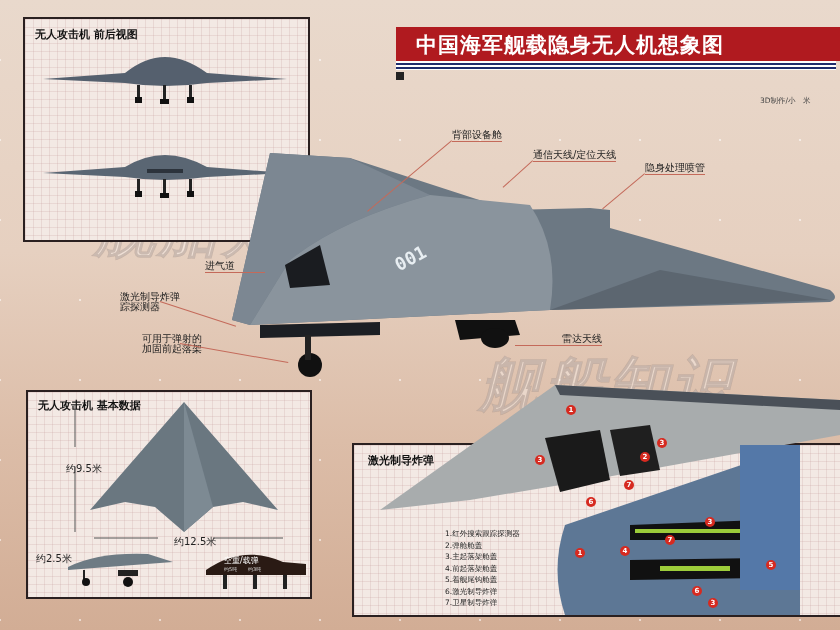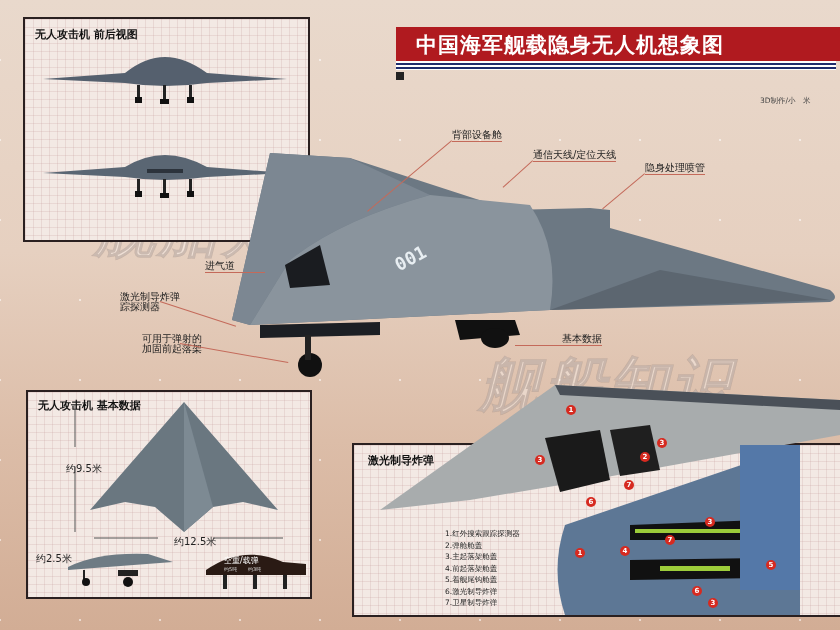--- a/index.html
+++ b/index.html
@@ -96,21 +96,21 @@
 <div class="callout" style="left:120px;top:292px;">
   <div>激光制导炸弹</div>
   <div>踪探测器</div>
 </div>
 <div class="leader" style="left:160px;top:301px;width:80px;transform:rotate(18deg);"></div>
 <div class="callout" style="left:142px;top:334px;">
   <div>可用于弹射的</div>
   <div>加固前起落架</div>
 </div>
 <div class="leader" style="left:180px;top:343px;width:110px;transform:rotate(10deg);"></div>
-<div class="callout ul" style="left:562px;top:334px;">基本数据</div>
+<div class="callout ul" style="left:562px;top:334px;">雷达天线</div>
 <div class="leader" style="left:515px;top:345px;width:47px;"></div>
 
 <div class="panel" style="left:26px;top:390px;width:282px;height:205px;">
   <div class="panel-title" style="left:10px;top:6px;">无人攻击机  基本数据</div>
   <svg width="282" height="205">
     <path d="M156,10 L250,118 L215,110 L185,115 L156,140 L127,115 L97,110 L62,118 Z" fill="#6a7780"></path>
     <path d="M156,10 L156,140 L185,115 Z" fill="#7d8a93"></path>
     <line x1="47" y1="12" x2="47" y2="55" stroke="#555" stroke-width="1"></line>
     <line x1="47" y1="75" x2="47" y2="140" stroke="#555" stroke-width="1"></line>
     <line x1="66" y1="146" x2="130" y2="146" stroke="#555" stroke-width="1"></line>

